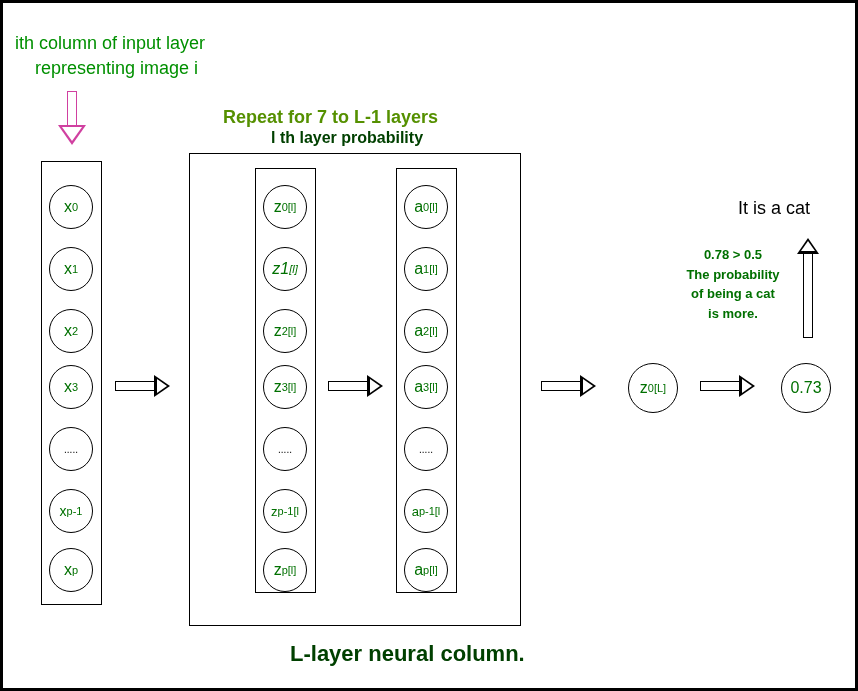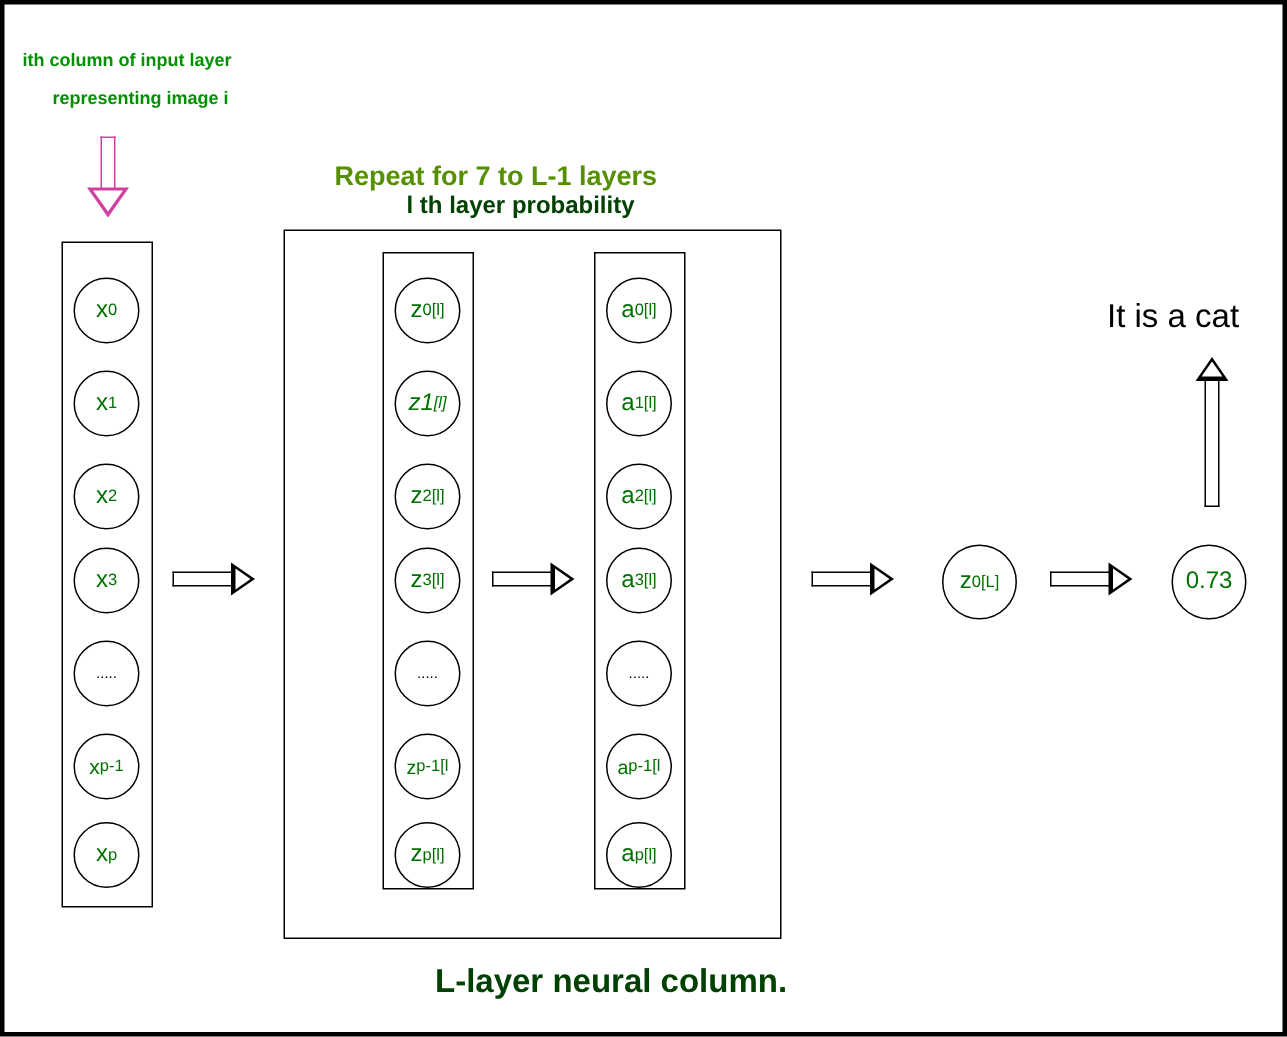--- a/index.html
+++ b/index.html
@@ -11,22 +11,22 @@
   .canvas {
     position: relative;
     width: 858px;
     height: 691px;
     border: 3px solid #000;
     box-sizing: border-box;
   }
   .title-top {
     position: absolute;
     color: #009000;
-    font-weight: bold;
-    font-size: 12px;
+    font-weight: normal;
+    font-size: 18px;
   }
   .title-top.line1 { left: 12px; top: 30px; }
   .title-top.line2 { left: 32px; top: 55px; }
   .repeat-label {
     position: absolute;
     left: 220px;
     top: 104px;
     color: #559000;
     font-weight: bold;
     font-size: 18px;
@@ -45,21 +45,21 @@
     top: 638px;
     color: #004000;
     font-weight: bold;
     font-size: 22px;
   }
   .cat-label {
     position: absolute;
     left: 735px;
     top: 195px;
     color: #000;
-    font-size: 22px;
+    font-size: 18px;
   }
   .prob-text {
     position: absolute;
     left: 670px;
     top: 242px;
     width: 120px;
     text-align: center;
     color: #007000;
     font-weight: bold;
     font-size: 13px;
@@ -287,16 +287,22 @@
       <div class="head"></div>
   </div>
 
   <div class="v-arrow-up" style="left:797px; top:235px; height:100px;">
     <div class="shaft" style="height:85px;"></div>
       <div class="head"></div>
   </div>
 
   <div class="cat-label">It is a cat</div>
 
+  <div class="prob-text">
+    <span>0.78 &gt; 0.5</span><br>
+    <span>The probability</span><br>
+    <span>of being a cat</span><br>
+    <span>is more.</span>
+  </div>
 
   <div class="bottom-title">L-layer neural column.</div>
 
 </div>
 
 </body></html>

